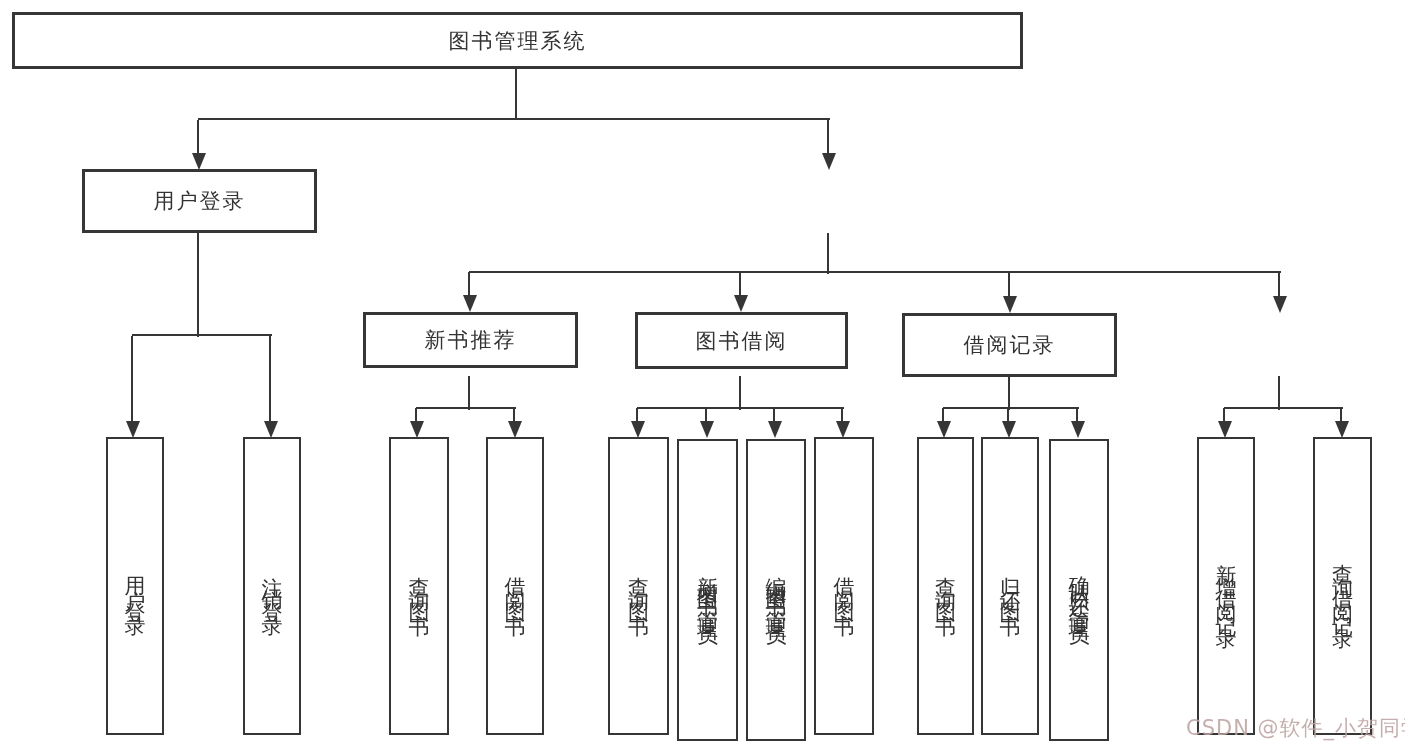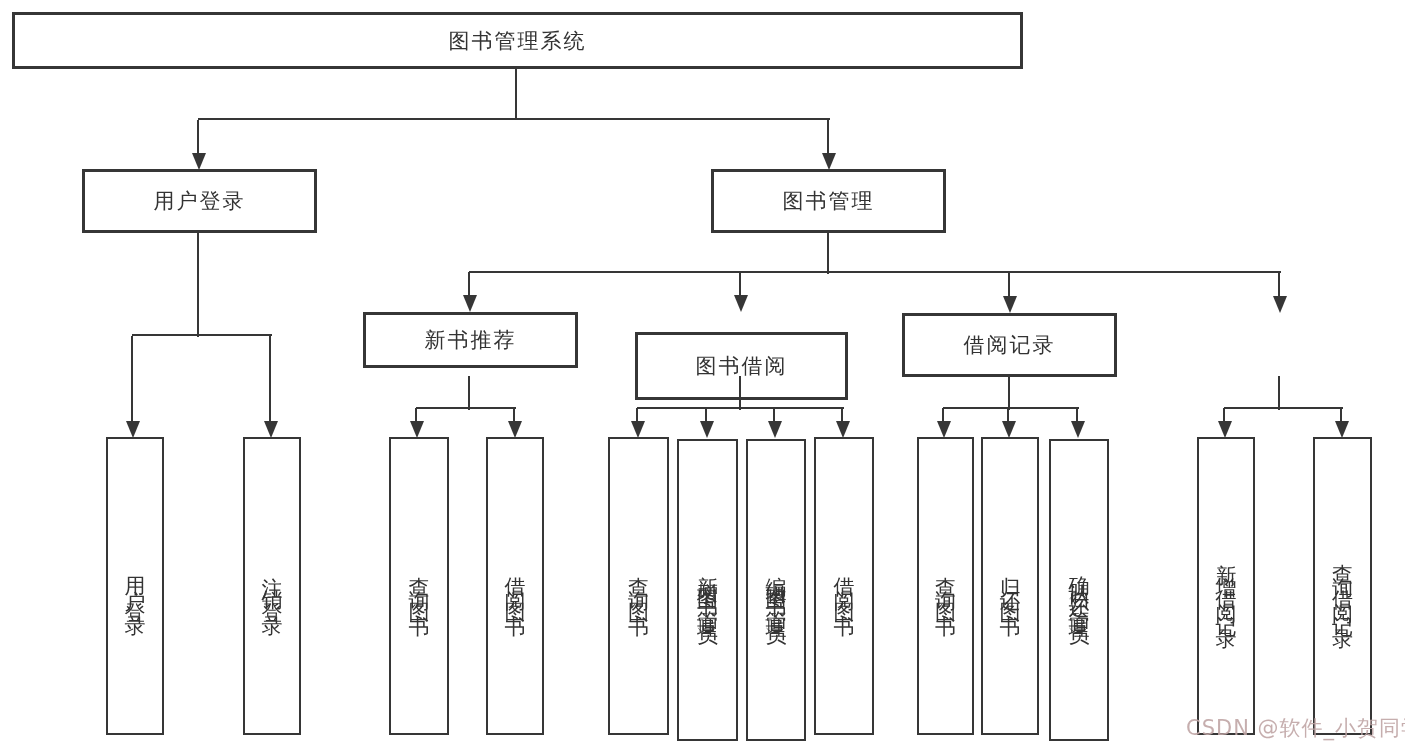--- a/index.html
+++ b/index.html
@@ -33,24 +33,23 @@
   }
 </style>
 </head>
 <body>
 
 <div class="canvas">
 
   <div class="hbox" style="left:12px;top:12px;width:1011px;height:57px;text-align:right;">图书管理系统</div>
 
   <div class="hbox" style="left:82px;top:169px;width:235px;height:64px;">用户登录</div>
-  <div class="hbox" style="left:711px;top:169px;width:235px;height:64px;">图书管理</div>
 
   <div class="hbox" style="left:363px;top:312px;width:215px;height:56px;">新书推荐</div>
-  <div class="hbox" style="left:635px;top:312px;width:213px;height:68px;margin-top:20px;">图书借阅</div>
+  <div class="hbox" style="left:635px;top:312px;width:213px;height:57px;">图书借阅</div>
   <div class="hbox" style="left:902px;top:313px;width:215px;height:64px;">借阅记录</div>
 
   <div class="vbox" style="left:106px;width:58px;">用户登录</div>
   <div class="vbox" style="left:243px;width:58px;">注销登录</div>
 
   <div class="vbox" style="left:389px;width:60px;">查询图书</div>
   <div class="vbox" style="left:486px;width:58px;">借阅图书</div>
 
   <div class="vbox" style="left:608px;width:61px;">查询图书</div>
   <div class="vbox tight" style="left:677px;width:61px;">新增图书（管理员）</div>

